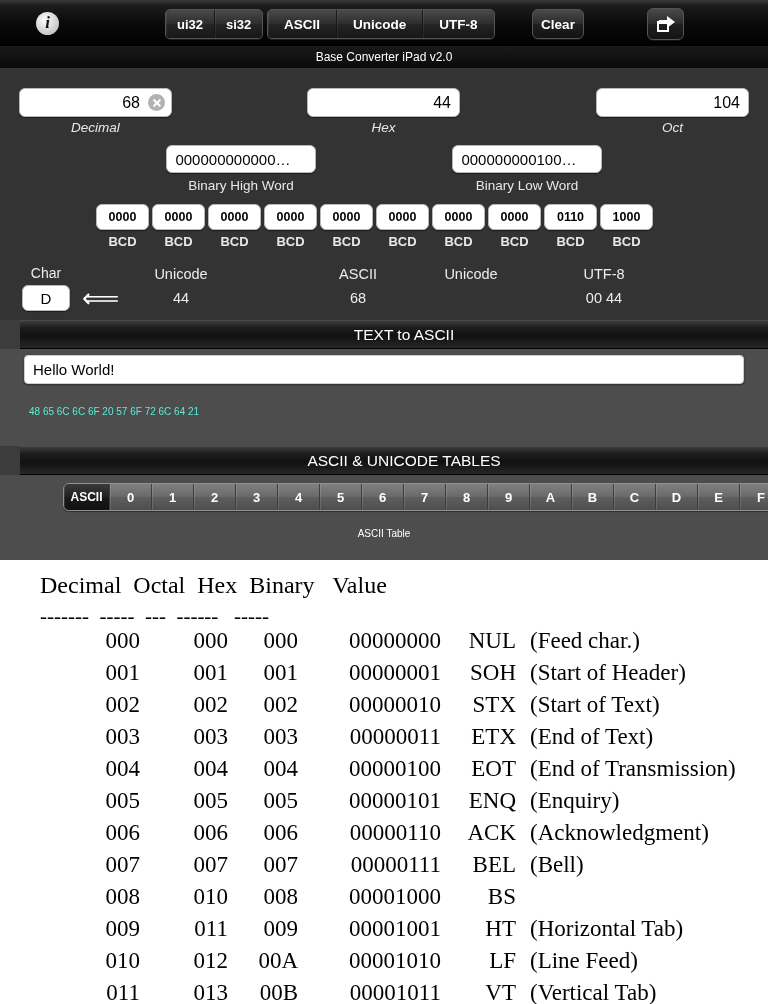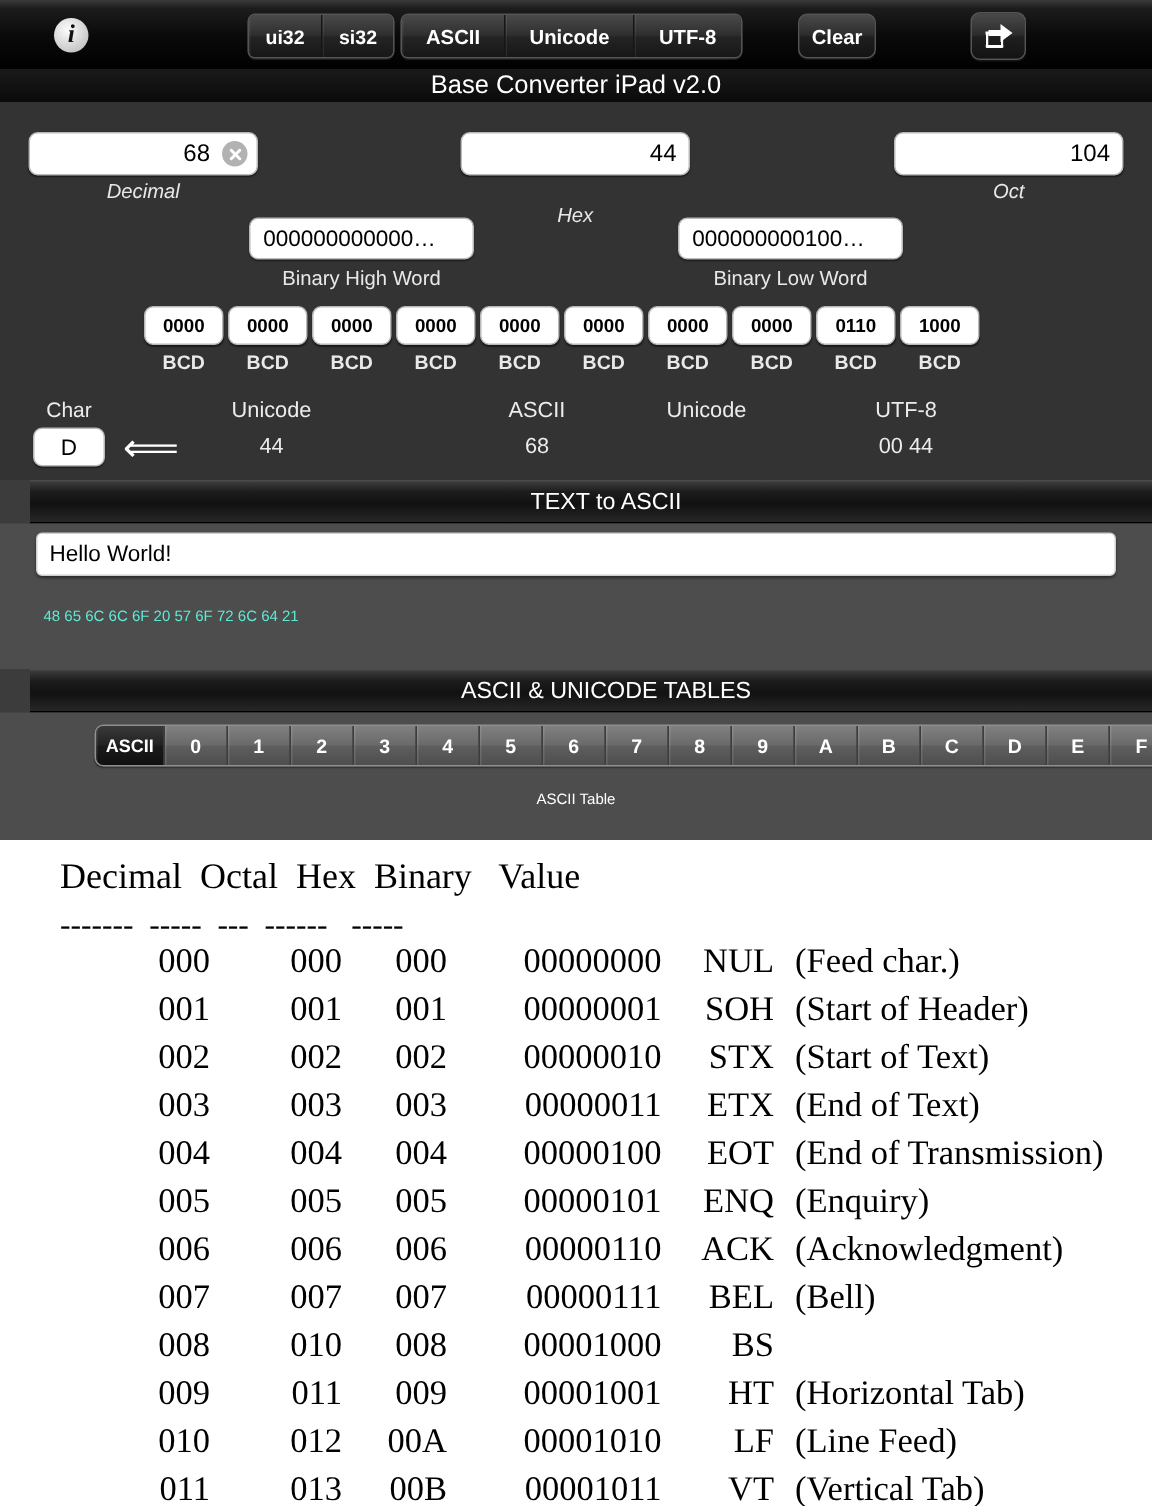--- a/index.html
+++ b/index.html
@@ -68,21 +68,21 @@
     position: absolute; right: 0; top: 0; width: 0; height: 0;
     border-left: 8px solid #fff; border-top: 6px solid transparent; border-bottom: 6px solid transparent;
   }
   .share-glyph .st {
     position: absolute; right: 6px; top: 4px; width: 10px; height: 4px; background: #fff;
   }
 
   .apptitle {
     position: absolute; top: 46px; left: 0; width: 768px; height: 22px;
     display: flex; align-items: center; justify-content: center;
-    color: #fff; font-size: 17px;
+    color: #fff; font-size: 12px;
     background: linear-gradient(to bottom, #1a1a1a, #0a0a0a);
   }
 
   
   .panel {
     position: absolute; top: 68px; left: 0; width: 768px; height: 252px;
     background: #333333;
   }
 
   .fld {
@@ -111,21 +111,21 @@
   .cap {
     position: absolute; text-align: center; color: #e8e8e8;
     font-size: 13.5px; font-style: italic;
   }
   .cap.noi { font-style: normal; }
 
   
   .f-dec { left: 19px; top: 20px; width: 153px; height: 29px; }
   .c-dec { left: 19px; top: 52px; width: 153px; }
   .f-hex { left: 307px; top: 20px; width: 153px; height: 29px; }
-  .c-hex { left: 307px; top: 68px; width: 153px; }
+  .c-hex { left: 307px; top: 52px; width: 153px; }
   .f-oct { left: 596px; top: 20px; width: 153px; height: 29px; }
   .c-oct { left: 596px; top: 52px; width: 153px; }
 
   
   .f-bhw { left: 166px; top: 77px; width: 150px; height: 28px; }
   .c-bhw { left: 166px; top: 110px; width: 150px; }
   .f-blw { left: 452px; top: 77px; width: 150px; height: 28px; }
   .c-blw { left: 452px; top: 110px; width: 150px; }
   .f-bhw .val, .f-blw .val { text-align: center; padding-right: 16px; font-size: 15px; }
 

